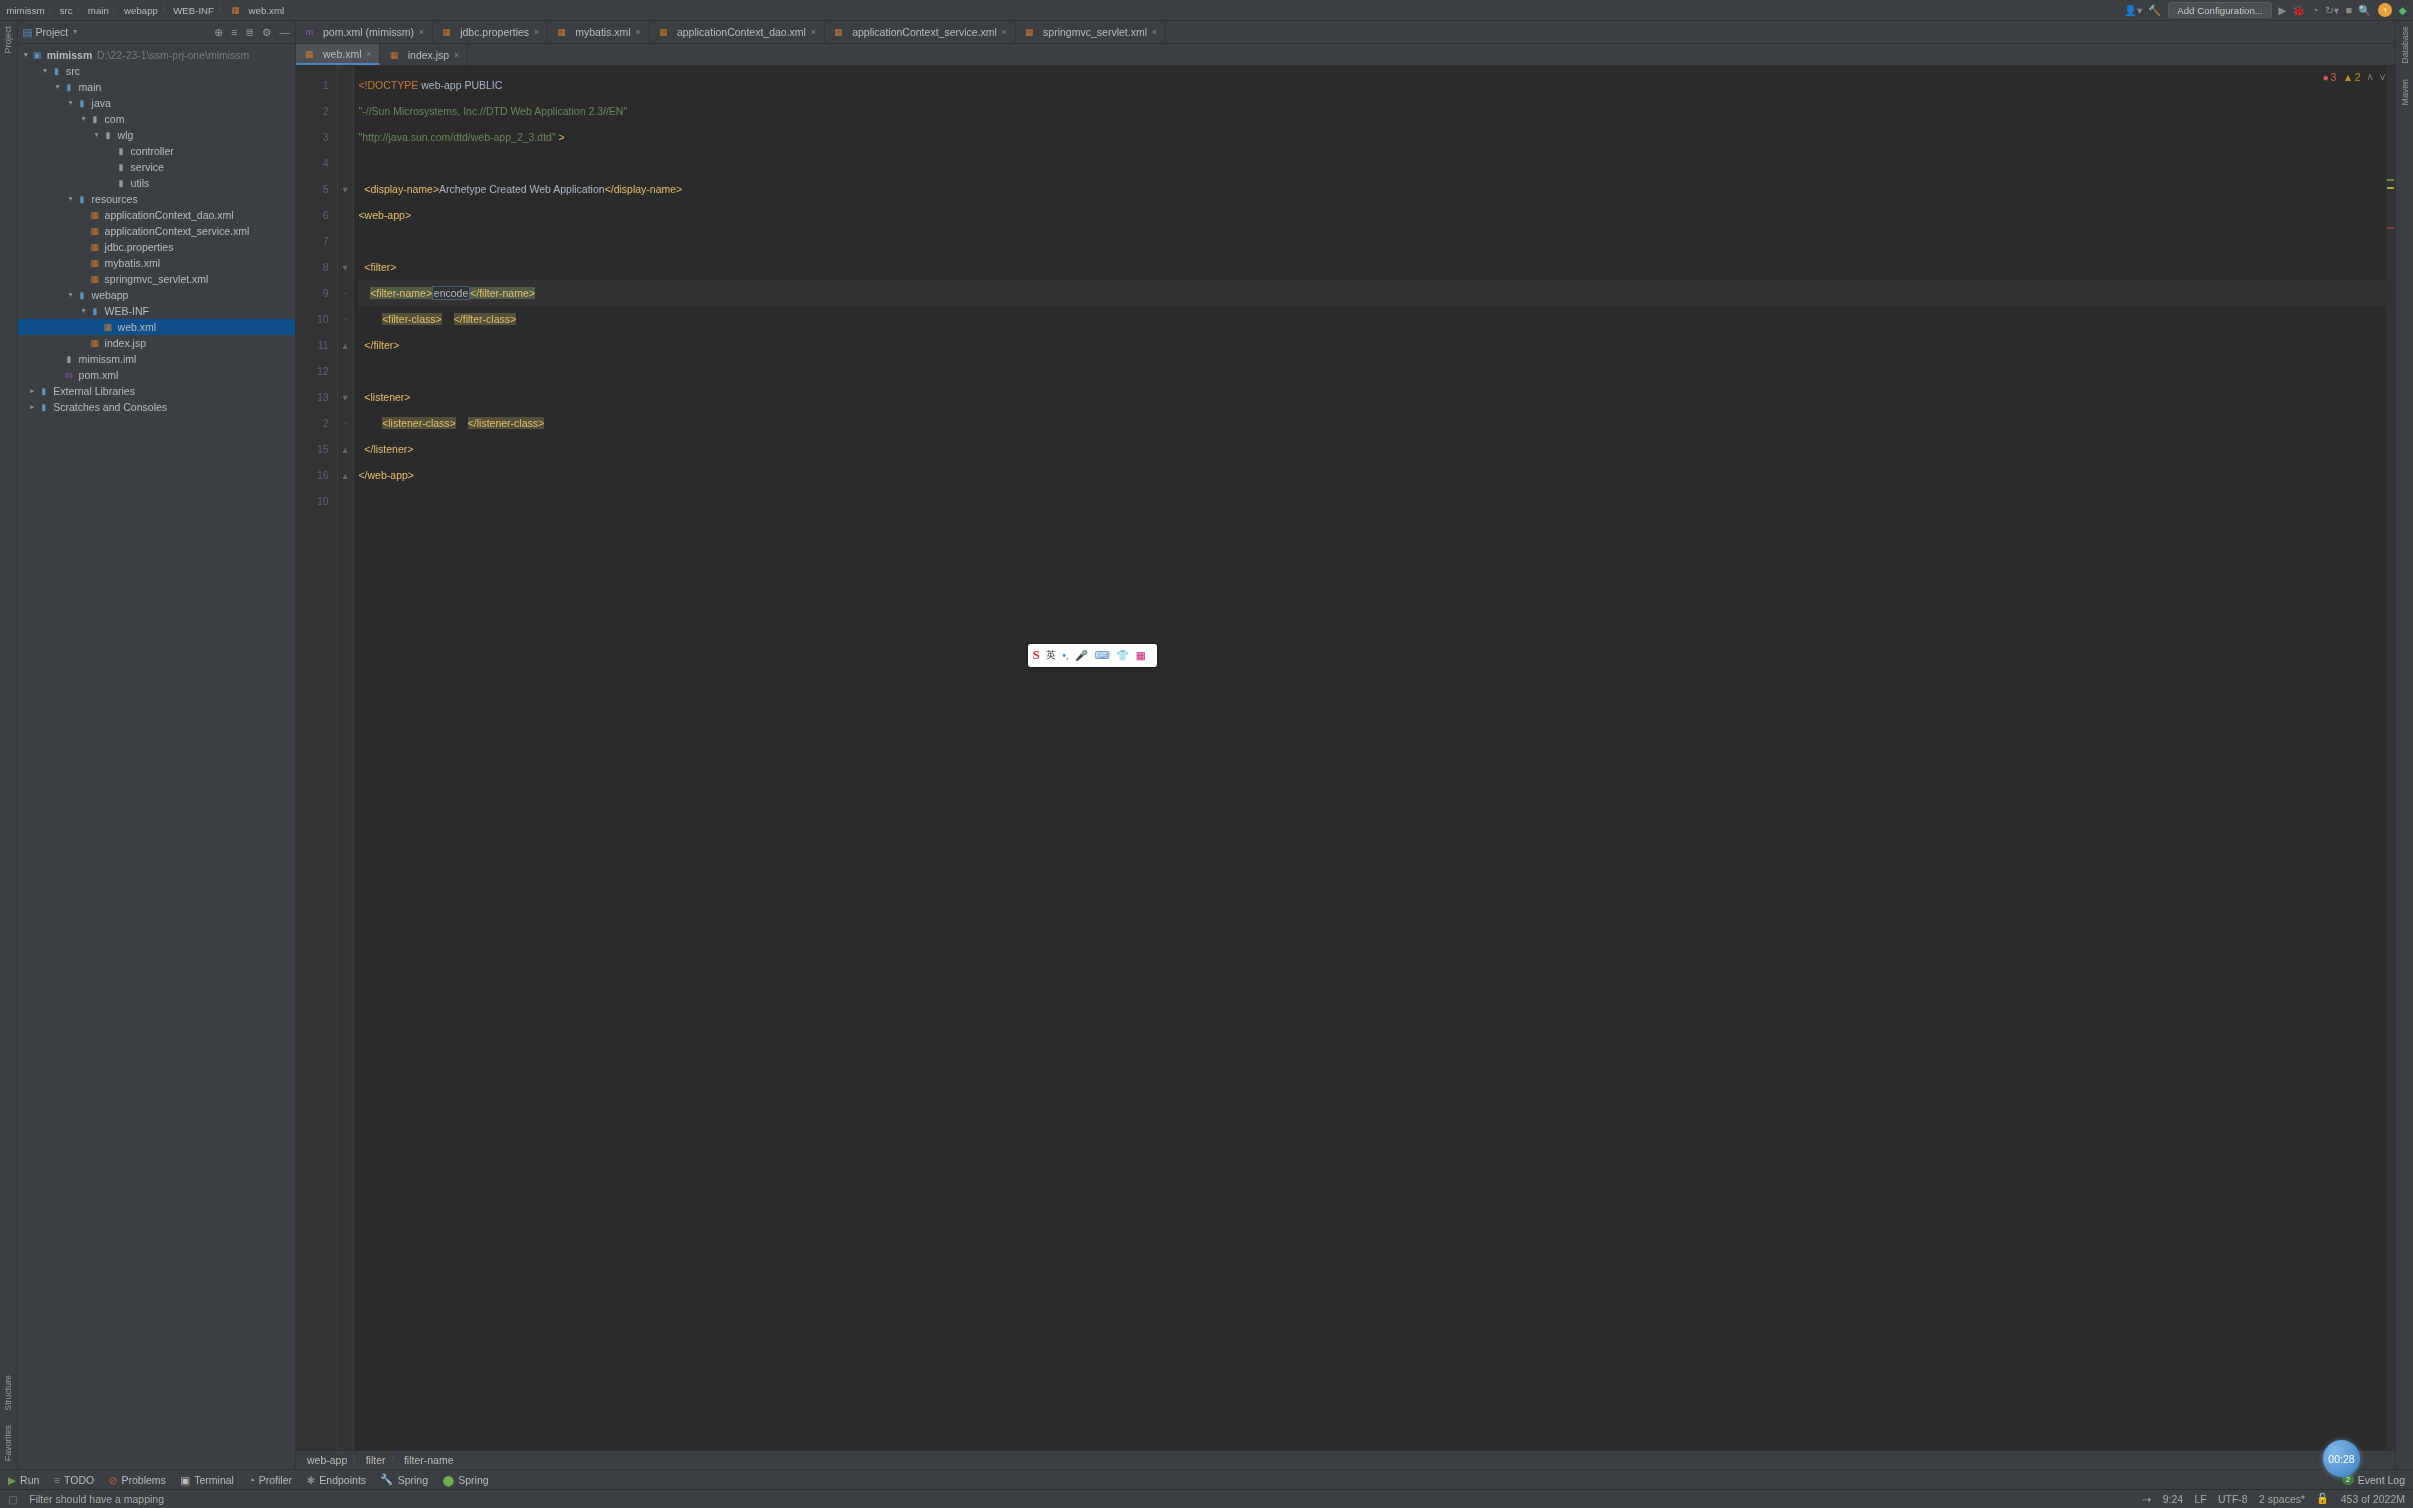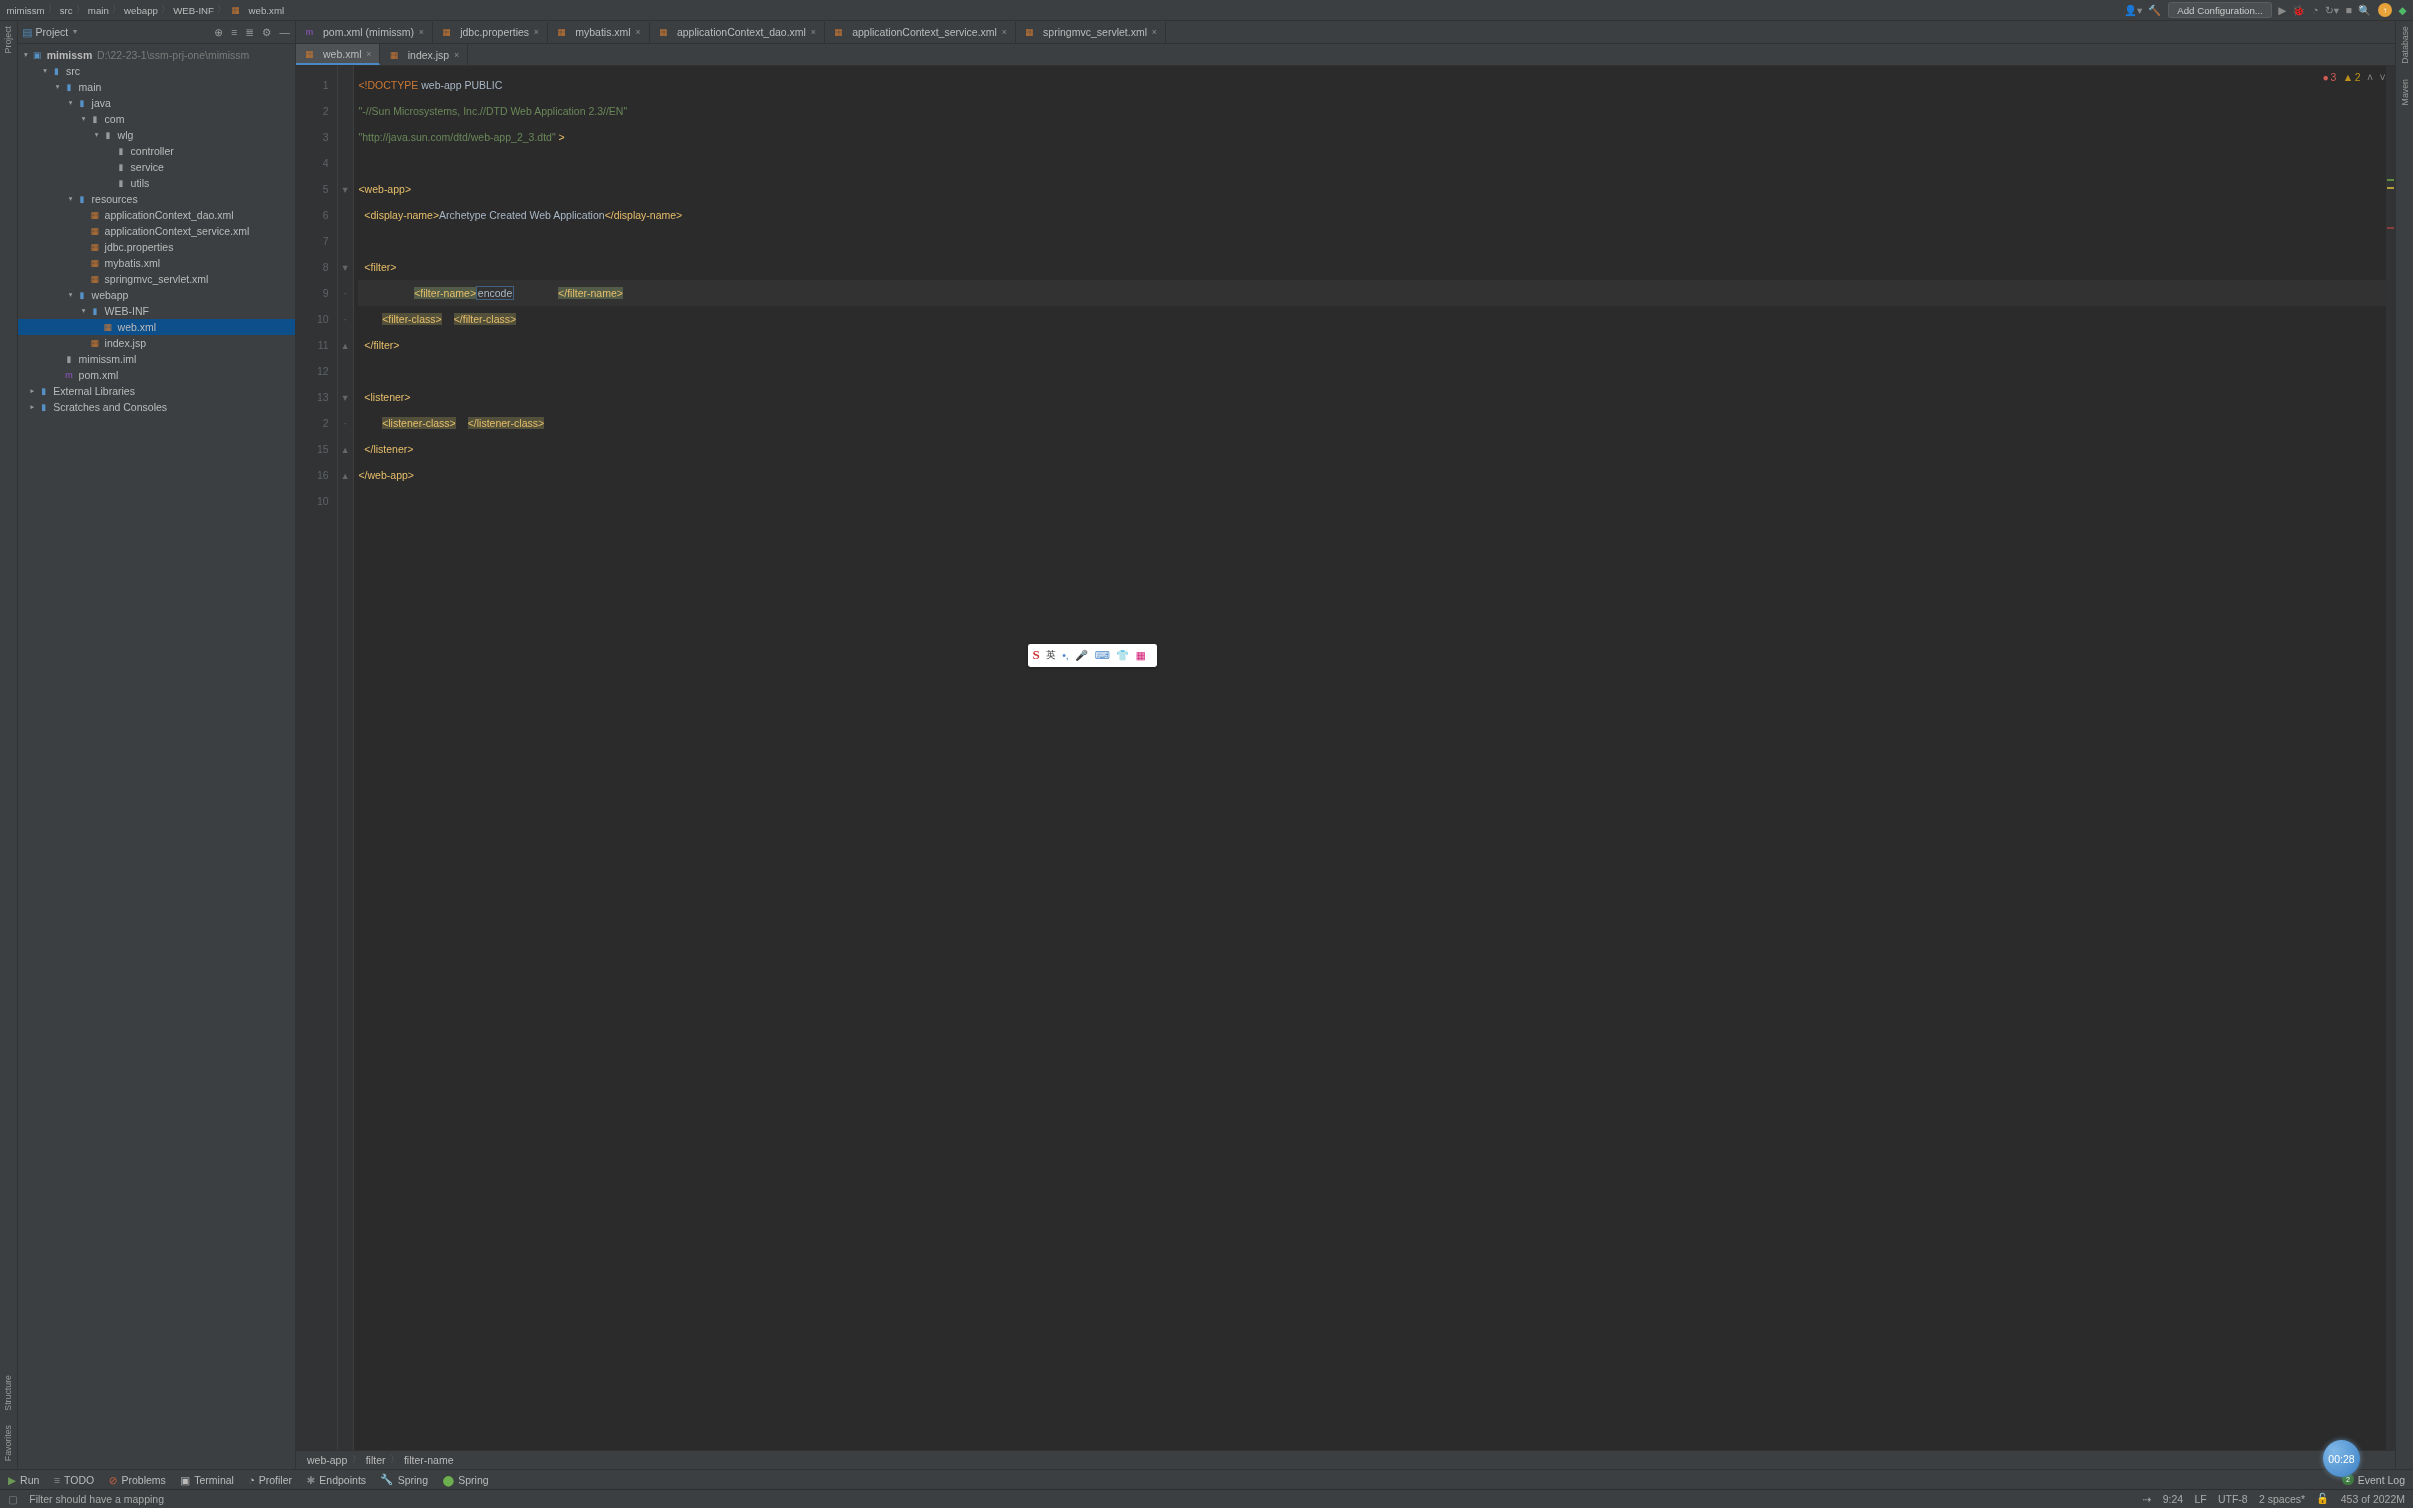--- a/index.html
+++ b/index.html
@@ -54,21 +54,21 @@
 .editor-body { flex:1; display:flex; position:relative; overflow:hidden; }
 .gutter-ln { width:42px; background:#313335; text-align:right; padding:6.4px 8px 0 0; color:#606366; font-family:"JetBrains Mono","Consolas",monospace; font-size:13.7px; line-height:26px; border-right:0.8px solid #3d3f41; }
 .fold-gutter { width:16px; background:#313335; padding-top:6.4px; line-height:26px; text-align:center; color:#666; font-size:8px; border-right:0.8px solid #3d3f41; }
 .code { flex:1; padding:6.4px 0 0 4.8px; font-family:"JetBrains Mono","Consolas",monospace; font-size:13.7px; line-height:26px; }
 .ln { height:26px; white-space:pre; }
 .ln.caret-line { background:#323232; }
 .t-kw { color:#cc7832; }
 .t-tag { color:#e8bf6a; }
 .t-str { color:#6a8759; }
 .t-txt { color:#a9b7c6; }
-.t-hl { background:#515b47;margin-left:44px; }
+.t-hl { background:#515b47; }
 .t-warn { background:#52503a;margin-left:12px; }
 .selbox { border:0.8px solid #406080; padding:0 0.8px; }
 
 .editor-warnings { position:absolute; top:4.8px; right:9.7px; display:flex; gap:6.4px; font-size:9.7px; align-items:center; }
 .w-err { color:#cf5b56; display:flex; align-items:center; gap:1.6px; }
 .w-warn { color:#be9117; display:flex; align-items:center; gap:1.6px; }
 .w-nav { color:#888; }
 
 .right-stripe { width:9.7px; background:#313335; position:relative; }
 .stripe-mark { position:absolute; left:1.6px; right:1.6px; height:2.4px; }
@@ -378,22 +378,22 @@
           <div style="height: 26px;">·</div>
           <div style="height: 26px;">▴</div>
           <div style="height: 26px;">▴</div>
           <div style="height: 26px;"></div>
         </div>
       <div class="code" id="code">
           <div class="ln"><span class="t-kw">&lt;!DOCTYPE </span><span class="t-txt">web-app </span><span class="t-txt">PUBLIC</span></div>
           <div class="ln"><span class="t-str">"-//Sun Microsystems, Inc.//DTD Web Application 2.3//EN"</span></div>
           <div class="ln"><span class="t-str">"http://java.sun.com/dtd/web-app_2_3.dtd"</span><span class="t-tag"> &gt;</span></div>
           <div class="ln"></div>
+          <div class="ln"><span class="">  </span><span class="t-tag">&lt;display-name&gt;</span><span class="t-txt">Archetype Created Web Application</span><span class="t-tag">&lt;/display-name&gt;</span></div>
           <div class="ln"><span class="t-tag">&lt;web-app&gt;</span></div>
-          <div class="ln"><span class="">  </span><span class="t-tag">&lt;display-name&gt;</span><span class="t-txt">Archetype Created Web Application</span><span class="t-tag">&lt;/display-name&gt;</span></div>
           <div class="ln"></div>
           <div class="ln"><span class="">  </span><span class="t-tag">&lt;filter&gt;</span></div>
           <div class="ln caret-line"><span class="">    </span><span class="t-tag t-hl">&lt;filter-name&gt;</span><span class="t-txt selbox">encode</span><span class="t-tag t-hl">&lt;/filter-name&gt;</span></div>
           <div class="ln"><span class="">    </span><span class="t-tag t-warn">&lt;filter-class&gt;</span><span class="t-tag t-warn">&lt;/filter-class&gt;</span></div>
           <div class="ln"><span class="">  </span><span class="t-tag">&lt;/filter&gt;</span></div>
           <div class="ln"></div>
           <div class="ln"><span class="">  </span><span class="t-tag">&lt;listener&gt;</span></div>
           <div class="ln"><span class="">    </span><span class="t-tag t-warn">&lt;listener-class&gt;</span><span class="t-tag t-warn">&lt;/listener-class&gt;</span></div>
           <div class="ln"><span class="">  </span><span class="t-tag">&lt;/listener&gt;</span></div>
           <div class="ln"><span class="t-tag">&lt;/web-app&gt;</span></div>

